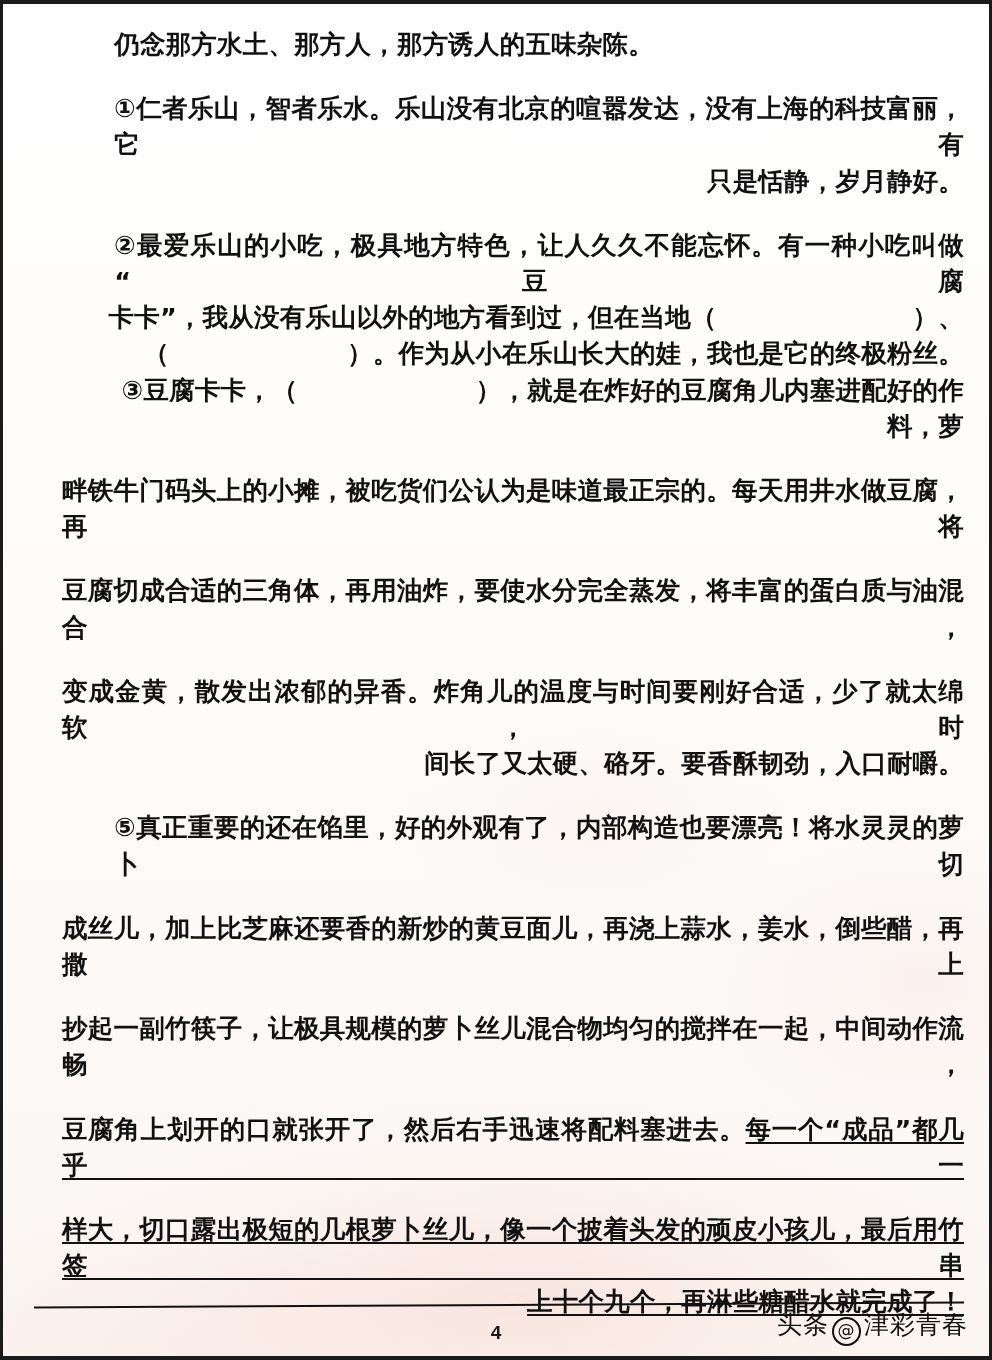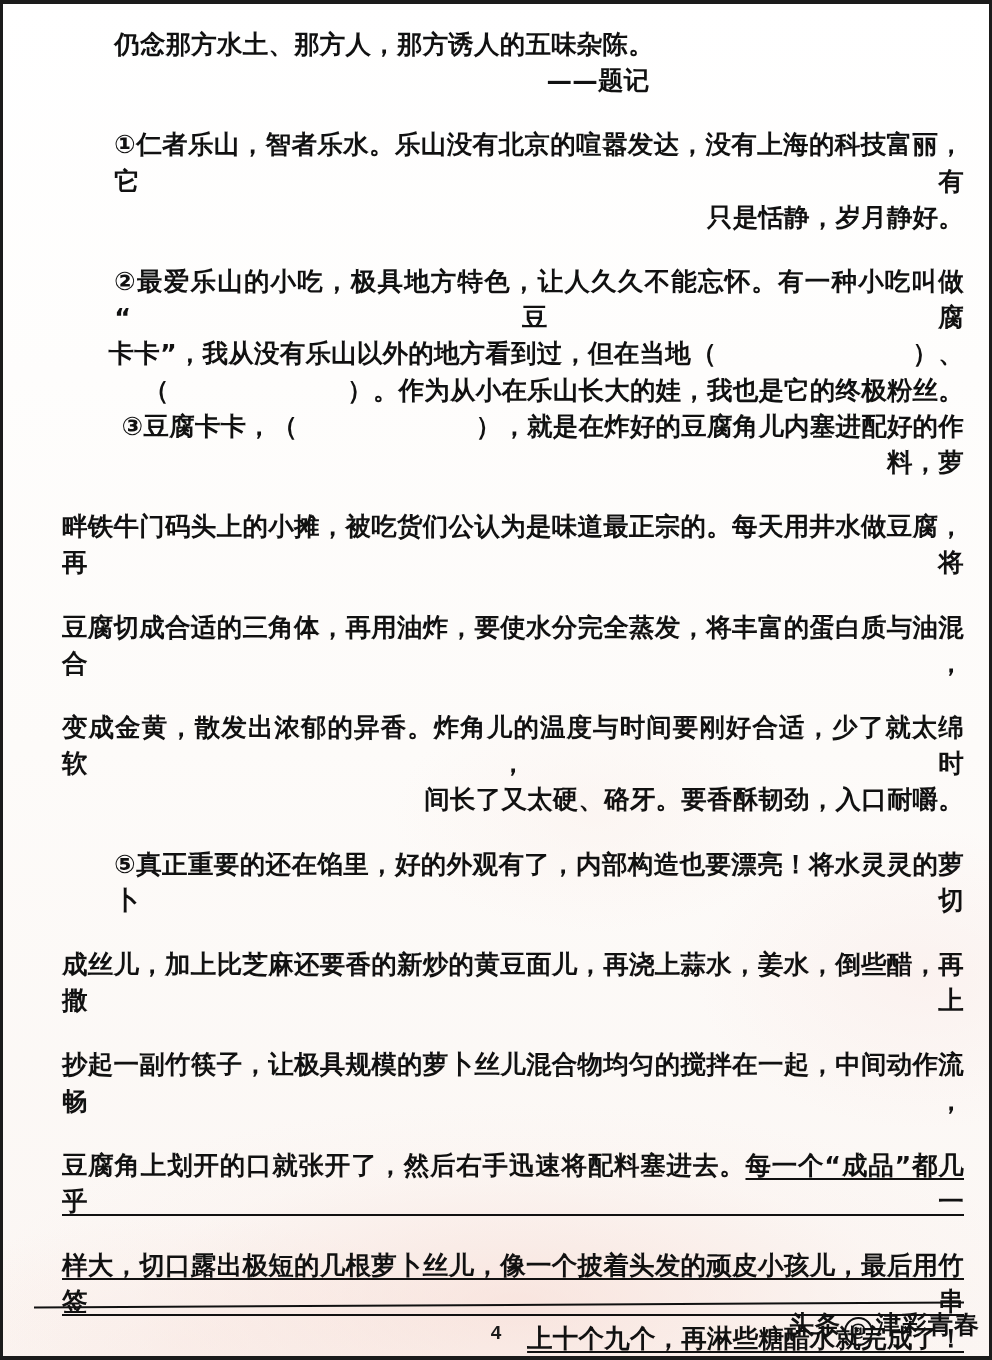--- a/index.html
+++ b/index.html
@@ -65,22 +65,22 @@
     position:absolute;left:34px;right:28px;bottom:54px;
     height:0;border-top:2.6px solid #111;
     transform:rotate(-0.32deg);
   }
   .page-num{
     position:absolute;left:0;right:0;bottom:16px;
     text-align:center;font-size:19px;font-weight:700;color:#1a1a1a;
     font-family:"Liberation Sans",sans-serif;
   }
   .watermark{
-    position:absolute;right:12px;bottom:14px;
-    font-size:25px;font-weight:700;color:#111;
+    position:absolute;right:24px;bottom:14px;
+    font-size:25px;font-weight:400;color:#111;
     letter-spacing:1px;white-space:nowrap;
     font-family:"DejaVu Sans","Liberation Sans",sans-serif;
   }
   .wm-at{
     display:inline-block;width:25px;height:25px;line-height:23px;
     border:2px solid #111;border-radius:50%;text-align:center;
     font-size:17px;margin:0 3px;vertical-align:-3px;
   }
 </style>
 </head>
@@ -88,21 +88,20 @@
 
 <div class="page">
   <div class="edge-top"></div>
   <div class="edge-bottom"></div>
   <div class="edge-left"></div>
   <div class="edge-right"></div>
 
   <div class="body-text">
 
     <span class="ln indent">仍念那方水土、那方人，那方诱人的五味杂陈。</span>
-    <span class="epigraph">——题记</span>
 
     <span class="ln-just indent">①仁者乐山，智者乐水。乐山没有北京的喧嚣发达，没有上海的科技富丽，它有</span>
     <span class="ln-left">只是恬静，岁月静好。</span>
 
     <span class="ln-just indent">②最爱乐山的小吃，极具地方特色，让人久久不能忘怀。有一种小吃叫做“豆腐</span>
     <span class="ln-left"><span>卡卡”，我从没有乐山以外的地方看到过，但在当地（</span><span class="blank b-xl"></span><span>）、</span></span>
     <span class="ln-left"><span>（</span><span class="blank b-lg"></span><span>）。作为从小在乐山长大的娃，我也是它的终极粉丝。</span></span>
 
     <span class="ln-left indent"><span>③豆腐卡卡，（</span><span class="blank b-lg"></span><span>），就是在炸好的豆腐角儿内塞进配好的作料，萝</span></span>
     <span class="ln-just">畔铁牛门码头上的小摊，被吃货们公认为是味道最正宗的。每天用井水做豆腐，再将</span>

